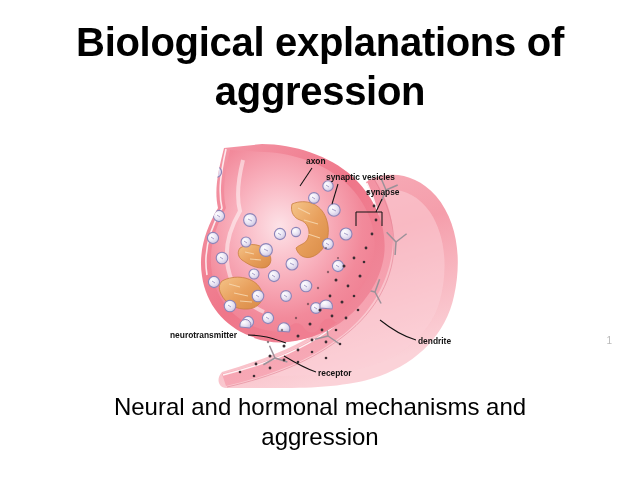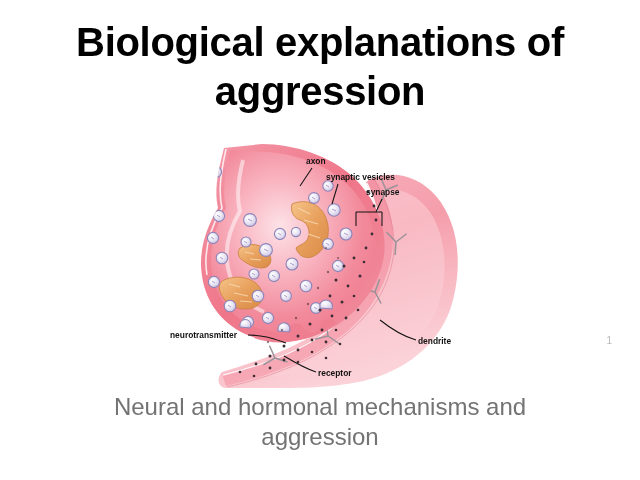--- a/index.html
+++ b/index.html
@@ -63,21 +63,21 @@
   .subtitle-block {
     position: absolute;
     top: 392px;
     left: 70px;
     width: 500px;
     text-align: center;
   }
   .subtitle-line {
     font-size: 24px;
     font-weight: normal;
-    color: #737373;
+    color: #000000;
     line-height: 1.27;
   }
 
   
   .page-number {
     position: absolute;
     right: 28px;
     bottom: 18px;
     font-size: 10px;
     color: #b9b9b9;

